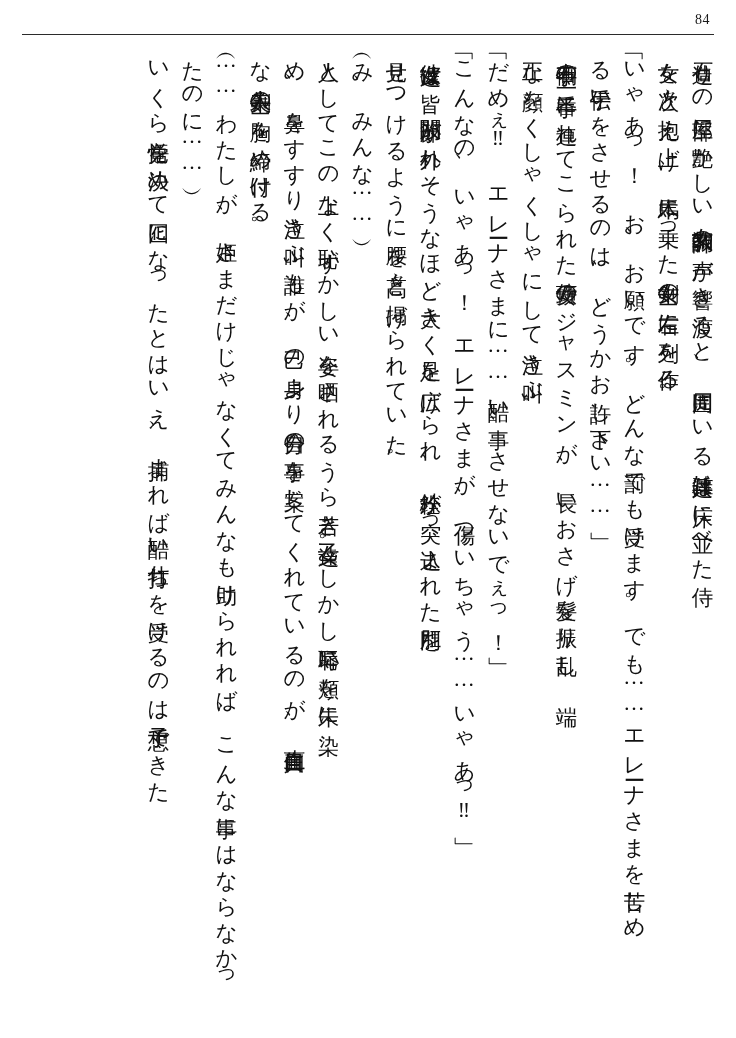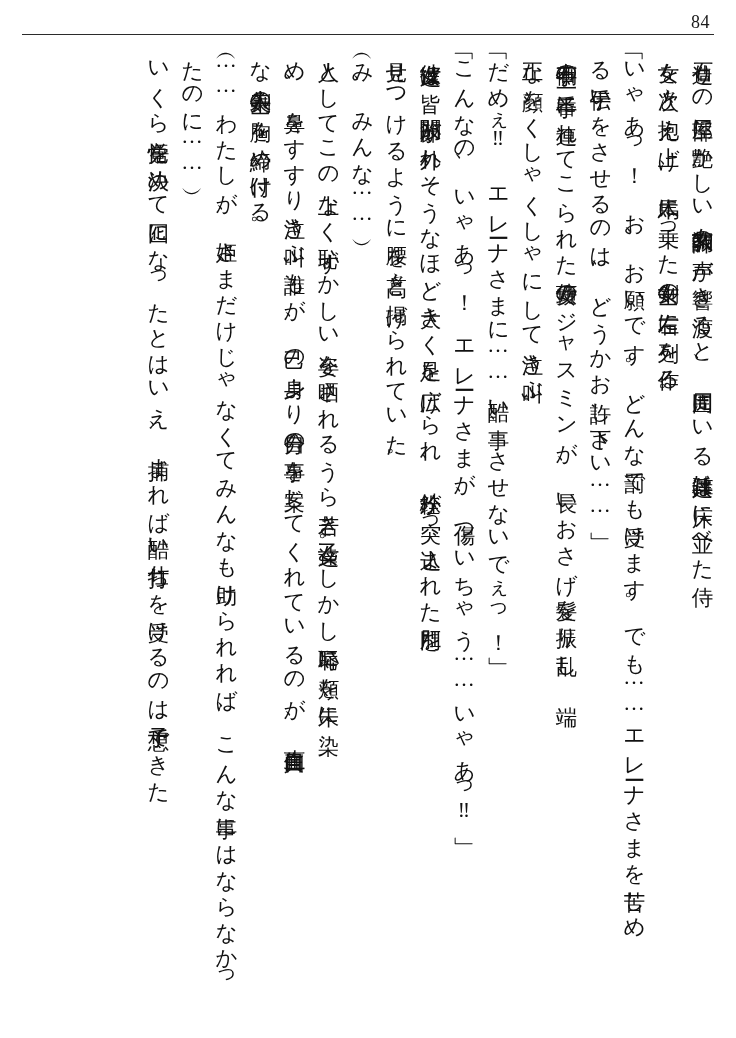--- a/index.html
+++ b/index.html
@@ -15,21 +15,21 @@
     width: 736px;
     height: 1038px;
     background: #ffffff;
     overflow: hidden;
     box-sizing: border-box;
   }
   .page-number {
     position: absolute;
     top: 12px;
     right: 26px;
-    font-size: 18px;
+    font-size: 14px;
     color: #1a1a1a;
     letter-spacing: 0.5px;
     font-family: "Liberation Serif", "DejaVu Serif", serif;
   }
   .rule {
     position: absolute;
     top: 34px;
     left: 22px;
     right: 22px;
     height: 1px;

